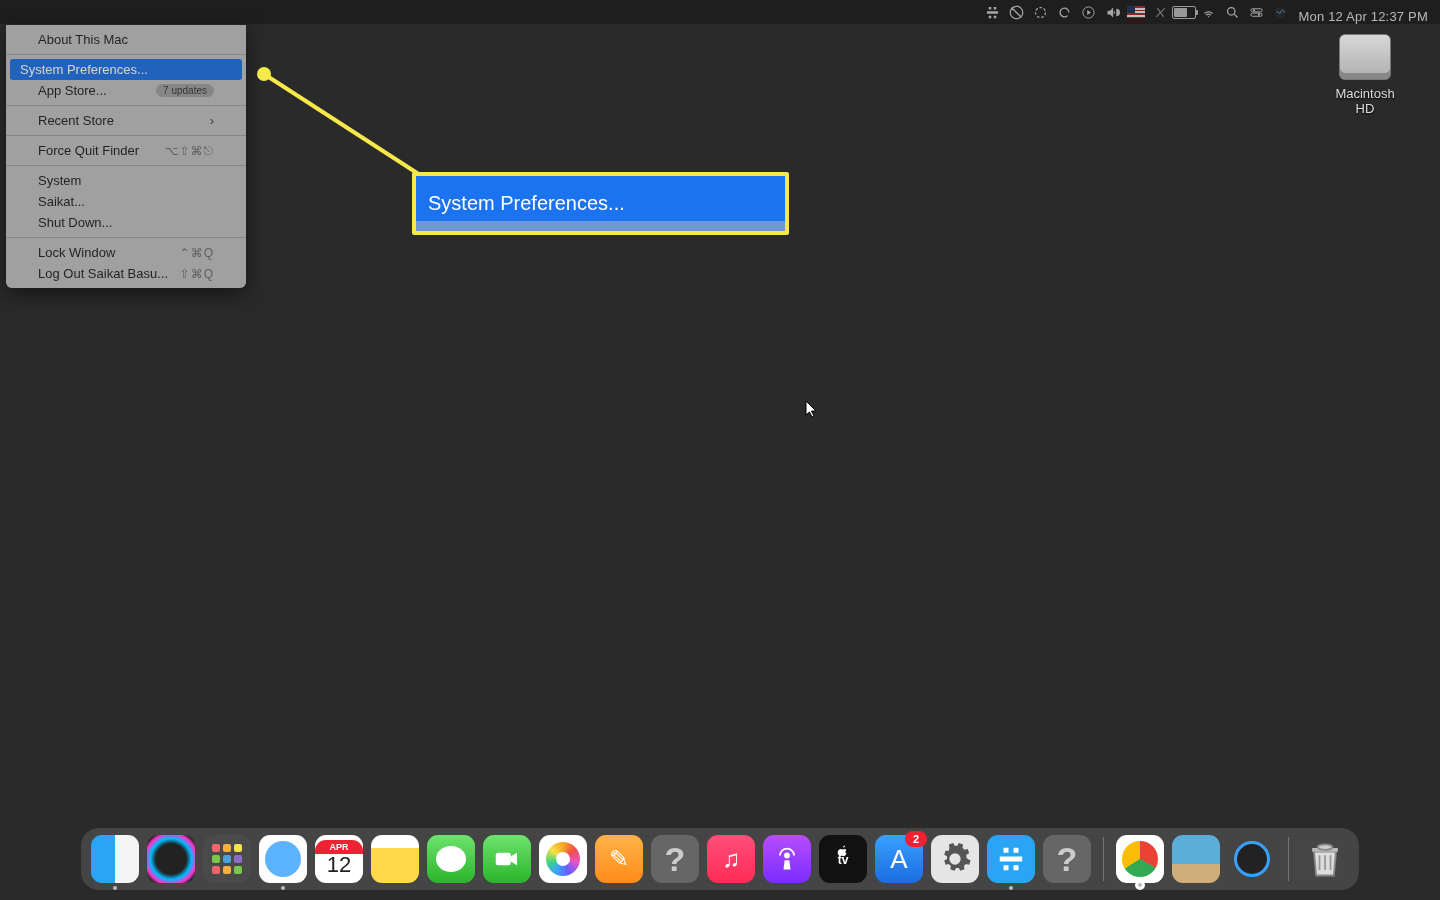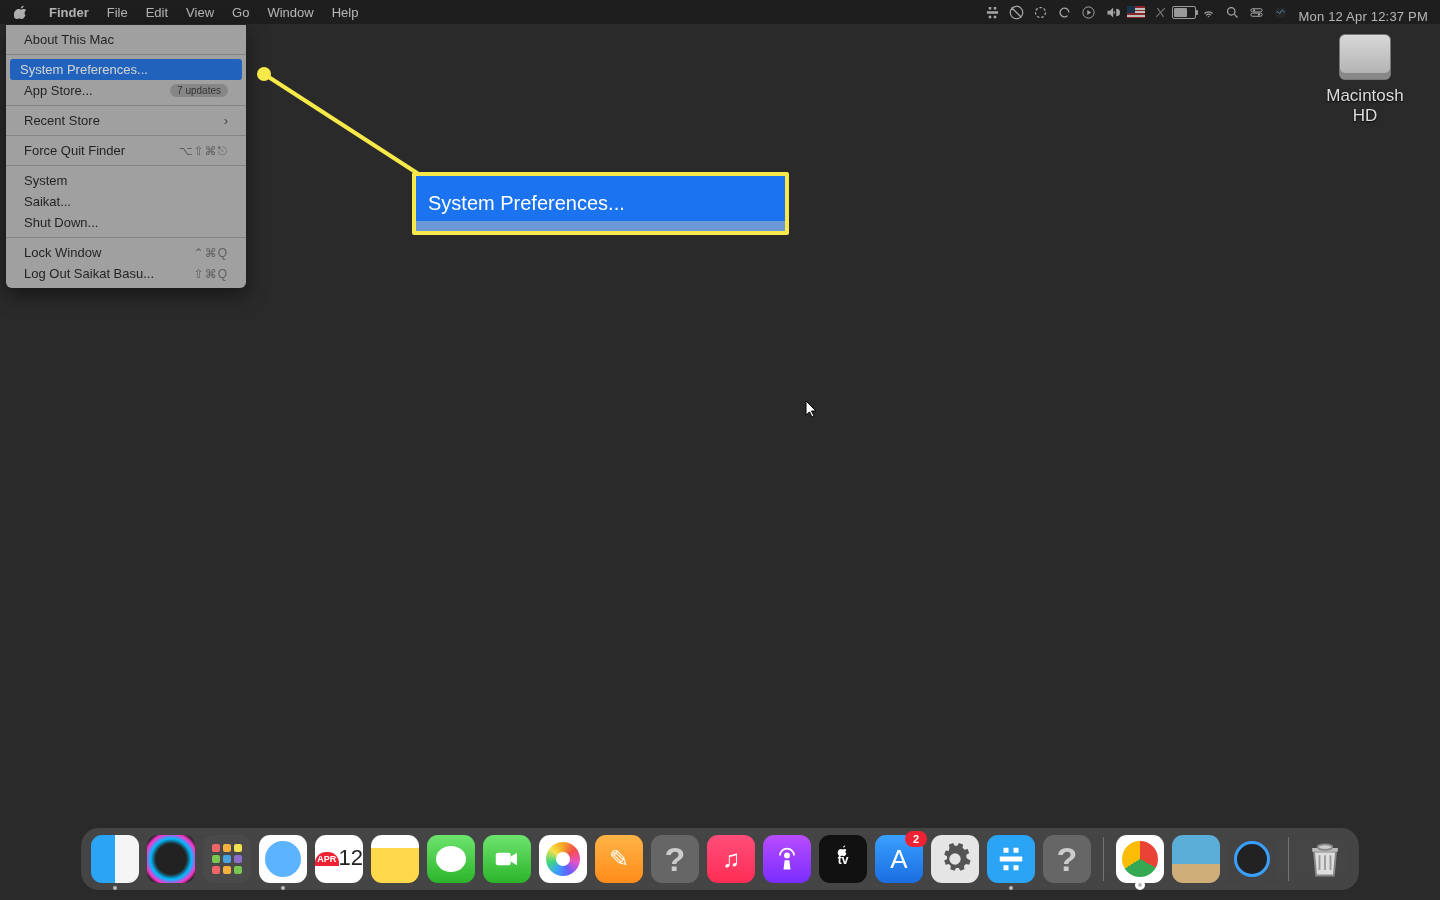--- a/index.html
+++ b/index.html
@@ -17,29 +17,29 @@
   .clock{padding:0 12px 0 6px;font-size:13px;letter-spacing:.2px}
   .battery{width:22px;height:11px;border:1px solid #ccc;border-radius:2px;position:relative}
   .battery::after{content:"";position:absolute;right:-3px;top:3px;width:2px;height:5px;background:#ccc;border-radius:0 1px 1px 0}
   .battery .fill{position:absolute;left:1px;top:1px;bottom:1px;width:55%;background:#ccc;border-radius:1px}
   
   .menubar-dim{position:absolute;inset:0;background:rgba(0,0,0,.25);pointer-events:none}
 
   
   .menu{position:absolute;top:25px;left:6px;width:240px;background:#bdbdbd;border-radius:0 0 6px 6px;box-shadow:0 6px 20px rgba(0,0,0,.5);padding:4px 0;font-size:13px;color:#1a1a1a}
   .menu .dim{position:absolute;inset:0;background:rgba(60,60,60,.22);border-radius:0 0 6px 6px;pointer-events:none}
-  .menu-item{height:21px;padding:0 18px;display:flex;align-items:center;position:relative}
+  .menu-item{height:21px;padding:0 32px;display:flex;align-items:center;position:relative}
   .menu-item.sel{background:#1a6de0;color:#fff;margin:0 4px;border-radius:3px;padding:0 10px}
   .menu-sep{height:1px;margin:4px 0;background:#9a9a9a}
   .menu-badge{margin-left:auto;background:#9c9c9c;color:#333;font-size:10px;padding:1px 7px;border-radius:8px}
   .menu-shortcut{margin-left:auto;color:#6a6a6a;font-size:12px;letter-spacing:1px}
   .menu-chevron{margin-left:auto;color:#444}
 
   
-  .desk-icon{position:absolute;top:34px;right:34px;width:82px;text-align:center;color:#ddd;font-size:17px}
+  .desk-icon{position:absolute;top:34px;right:34px;width:82px;text-align:center;color:#ddd;font-size:13px}
   .hd{width:50px;height:44px;margin:0 auto 6px;background:linear-gradient(#d8d8d8,#aeaeae);border:1px solid #777;border-radius:6px;box-shadow:inset 0 -6px 0 #888}
   .desk-icon .lbl{text-shadow:0 1px 2px #000}
 
   
   .callout-line{position:absolute;left:256px;top:66px;width:190px;height:132px;pointer-events:none}
   .callout-box{position:absolute;left:412px;top:172px;width:357px;height:55px;border:4px solid #f7e94a;border-radius:2px;background:#1b73f0;display:flex;align-items:center;padding-left:12px;color:#fff;font-size:20px;font-weight:500;box-shadow:inset 0 -10px 0 rgba(190,190,190,.5)}
 
   
   .cursor{position:absolute;left:805px;top:400px}
 
@@ -60,21 +60,21 @@
   .lp-grid span:nth-child(4){background:#7ac74f}
   .lp-grid span:nth-child(5){background:#4aa3df}
   .lp-grid span:nth-child(6){background:#8e6cc9}
   .lp-grid span:nth-child(7){background:#e66}
   .lp-grid span:nth-child(8){background:#f5b042}
   .lp-grid span:nth-child(9){background:#7ac74f}
   .lp-grid span{border-radius:2px}
   .i-safari{background:#fdfdfd}
   .i-safari::before{content:"";width:36px;height:36px;border-radius:50%;background:radial-gradient(circle,#5cb3ff 0 80%,#1a82e2 100%);position:absolute}
   .i-safari::after{content:"";position:absolute;width:4px;height:28px;background:linear-gradient(#f33 50%,#fff 50%);transform:rotate(40deg)}
-  .i-cal{background:#fff;flex-direction:row;color:#222}
+  .i-cal{background:#fff;flex-direction:column;color:#222}
   .i-cal .m{background:#e23;color:#fff;font-size:9px;width:100%;text-align:center;border-radius:11px 11px 0 0;padding:2px 0;font-weight:600}
   .i-cal .d{font-size:22px;font-weight:400;margin-top:-2px}
   .i-notes{background:linear-gradient(#fff 28%,#ffd94a 28%)}
   .i-msg{background:linear-gradient(#6de36d,#2bb52b)}
   .i-msg::before{content:"";width:30px;height:26px;background:#fff;border-radius:50%;position:absolute}
   .i-ft{background:linear-gradient(#6de36d,#2bb52b)}
   .i-ft svg{width:30px;height:30px;fill:#fff}
   .i-photos{background:#fff}
   .i-photos::before{content:"";width:34px;height:34px;border-radius:50%;background:conic-gradient(#f6a623,#f14d4d,#e853c5,#6a5cff,#3aa0ff,#3ed67e,#f6e04a,#f6a623);position:absolute}
   .i-photos::after{content:"";width:14px;height:14px;border-radius:50%;background:#fff;position:absolute}
@@ -96,34 +96,20 @@
   .i-preview{background:linear-gradient(#5aaed8 60%,#cfae7a 60%)}
   .i-qt{background:#444}
   .i-qt::before{content:"";width:30px;height:30px;border-radius:50%;border:3px solid #3aa0ff;background:#222;position:absolute}
   .i-trash{background:transparent}
   .i-trash svg{width:44px;height:44px}
 </style>
 </head>
 <body>
 
 <div class="menubar">
-  <div class="menubar-left">
-    <div class="item apple">
-      <svg width="14" height="14" viewBox="0 0 24 24">
-          <path fill="#eee" d="M16.4 1.4c0 1.2-.5 2.3-1.3 3.1-.9.9-2.3 1.6-3.5 1.5-.1-1.2.5-2.4 1.3-3.2.9-.9 2.4-1.5 3.5-1.4zm3.3 16.2c-.6 1.3-.9 1.9-1.7 3-1.1 1.6-2.6 3.5-4.5 3.5-1.7 0-2.1-1.1-4.4-1.1s-2.8 1.1-4.4 1.1c-1.9 0-3.3-1.8-4.4-3.3C-1.1 17 .1 11.2 3 8.8c1.4-1.2 3.2-1.9 4.9-1.9 1.8 0 2.9 1.1 4.4 1.1 1.4 0 2.3-1.1 4.4-1.1 1.5 0 3.1.8 4.2 2.2-3.7 2-3.1 7.3-1.2 8.5z"></path>
-        </svg>
-    </div>
-    <div class="item bold">Finder</div>
-    <div class="item">File</div>
-    <div class="item">Edit</div>
-    <div class="item">View</div>
-    <div class="item">Go</div>
-    <div class="item">Window</div>
-    <div class="item">Help</div>
-  </div>
   <div class="menubar-right">
     <div class="ico">
         <svg viewBox="0 0 24 24">
           <path d="M6 3h4v4h-4zM14 3h4v4h-4zM6 17h4v4h-4zM14 17h4v4h-4zM3 10h18v4h-18z"></path>
         </svg>
       </div>
     <div class="ico">
         <svg viewBox="0 0 24 24">
           <path d="M4 4l16 16M12 2a10 10 0 100 20 10 10 0 000-20z" stroke="#ddd" stroke-width="2" fill="none"></path>
         </svg>

